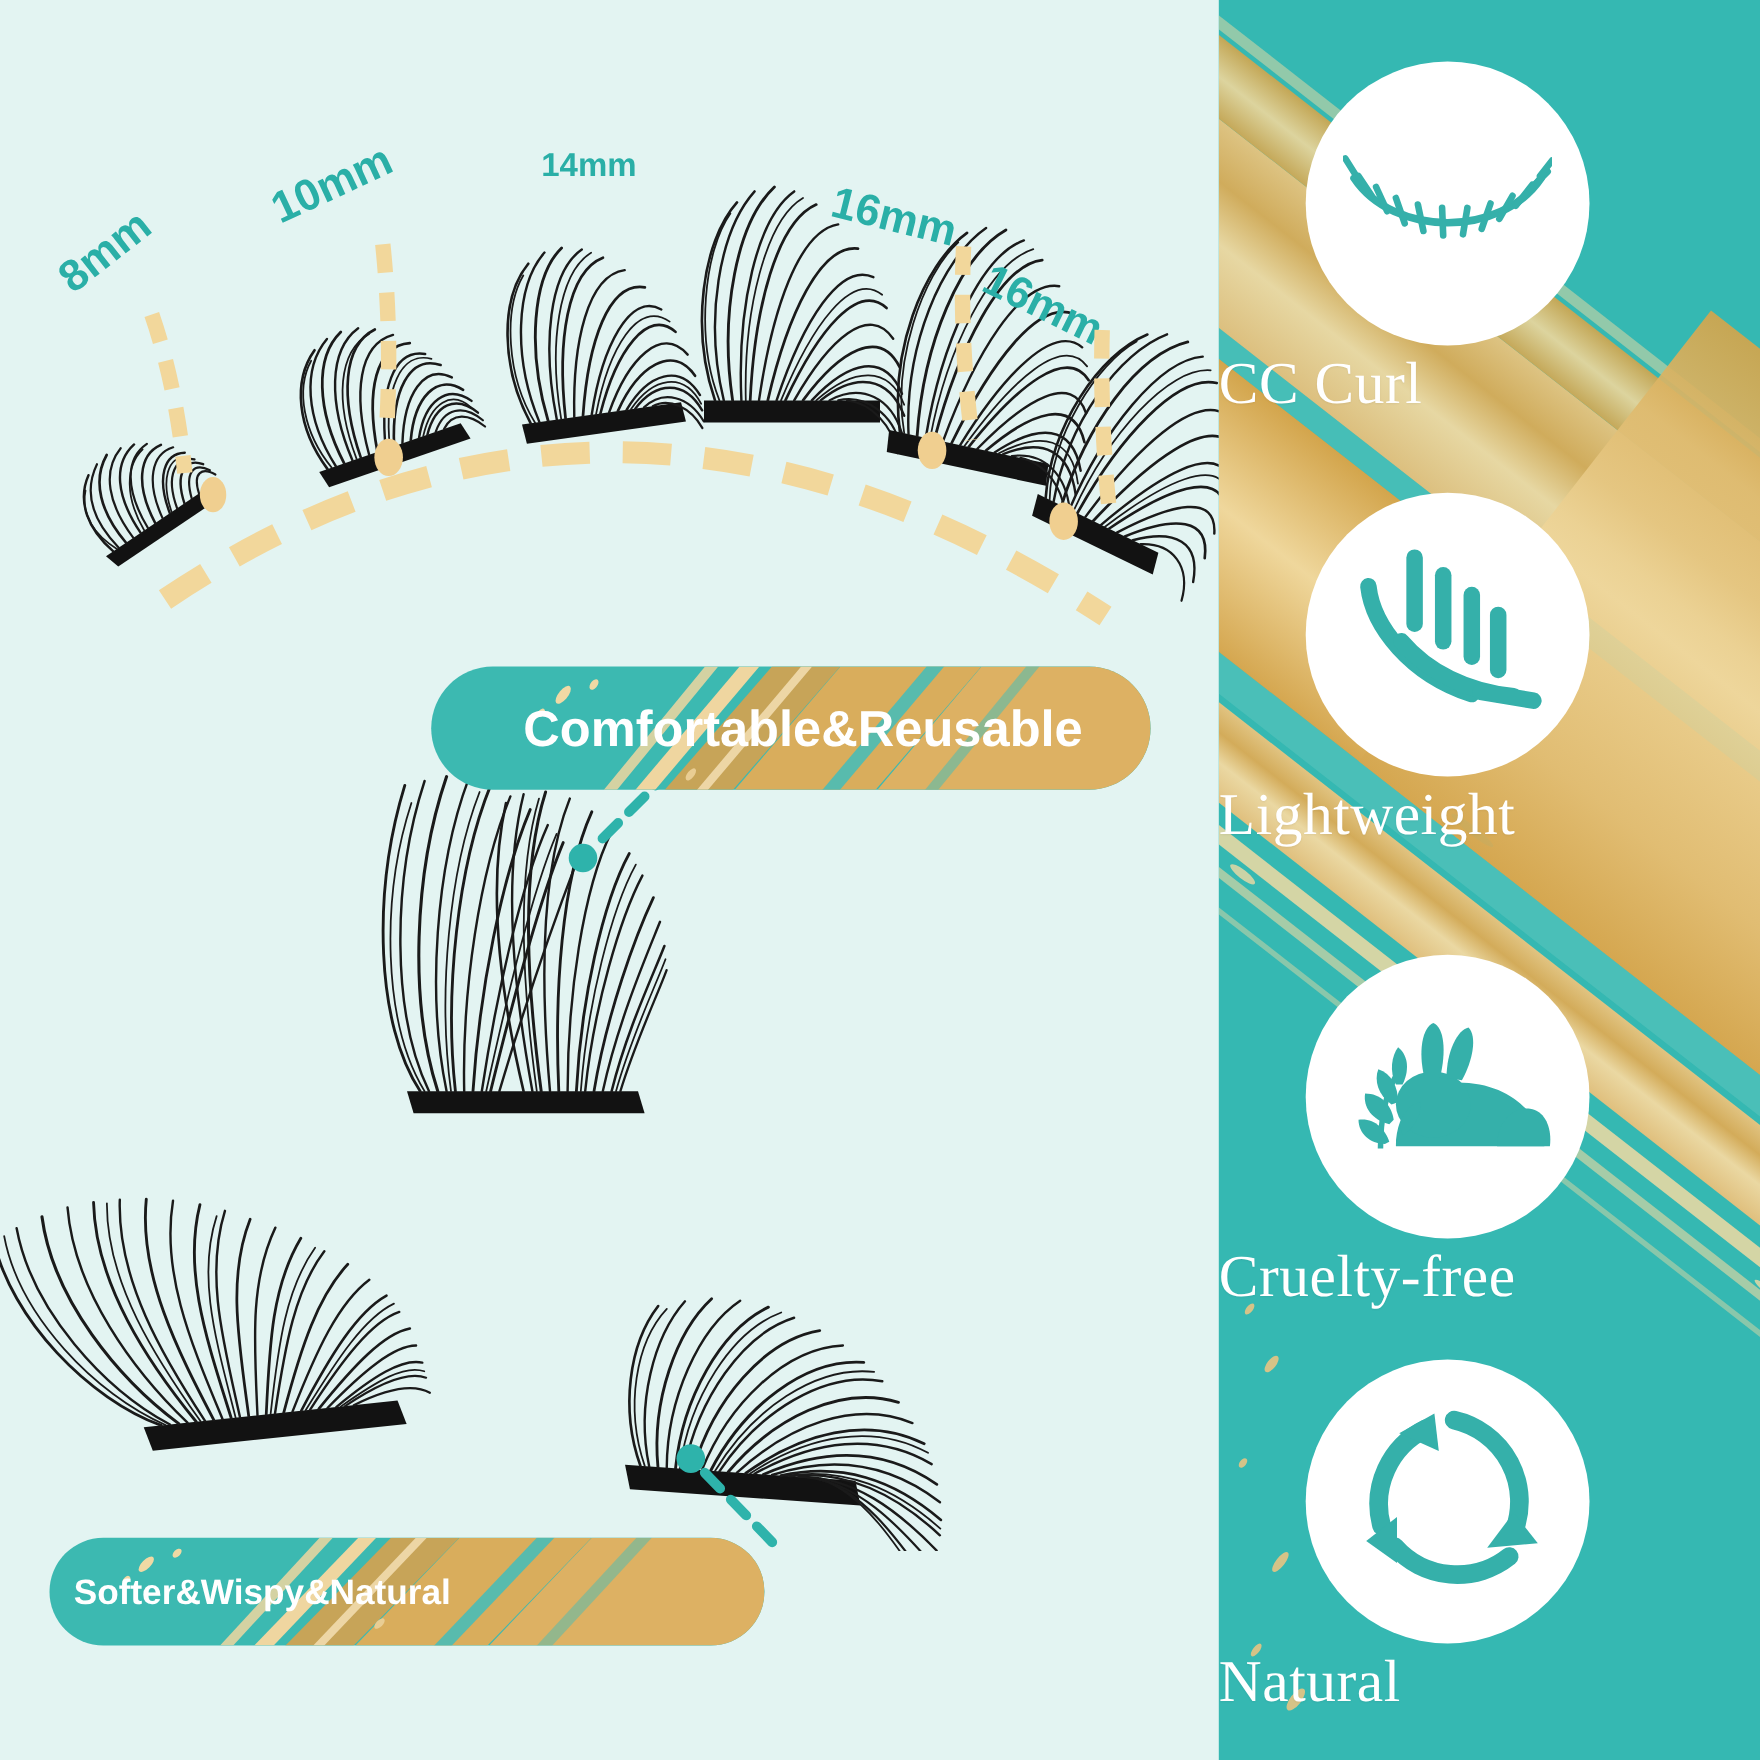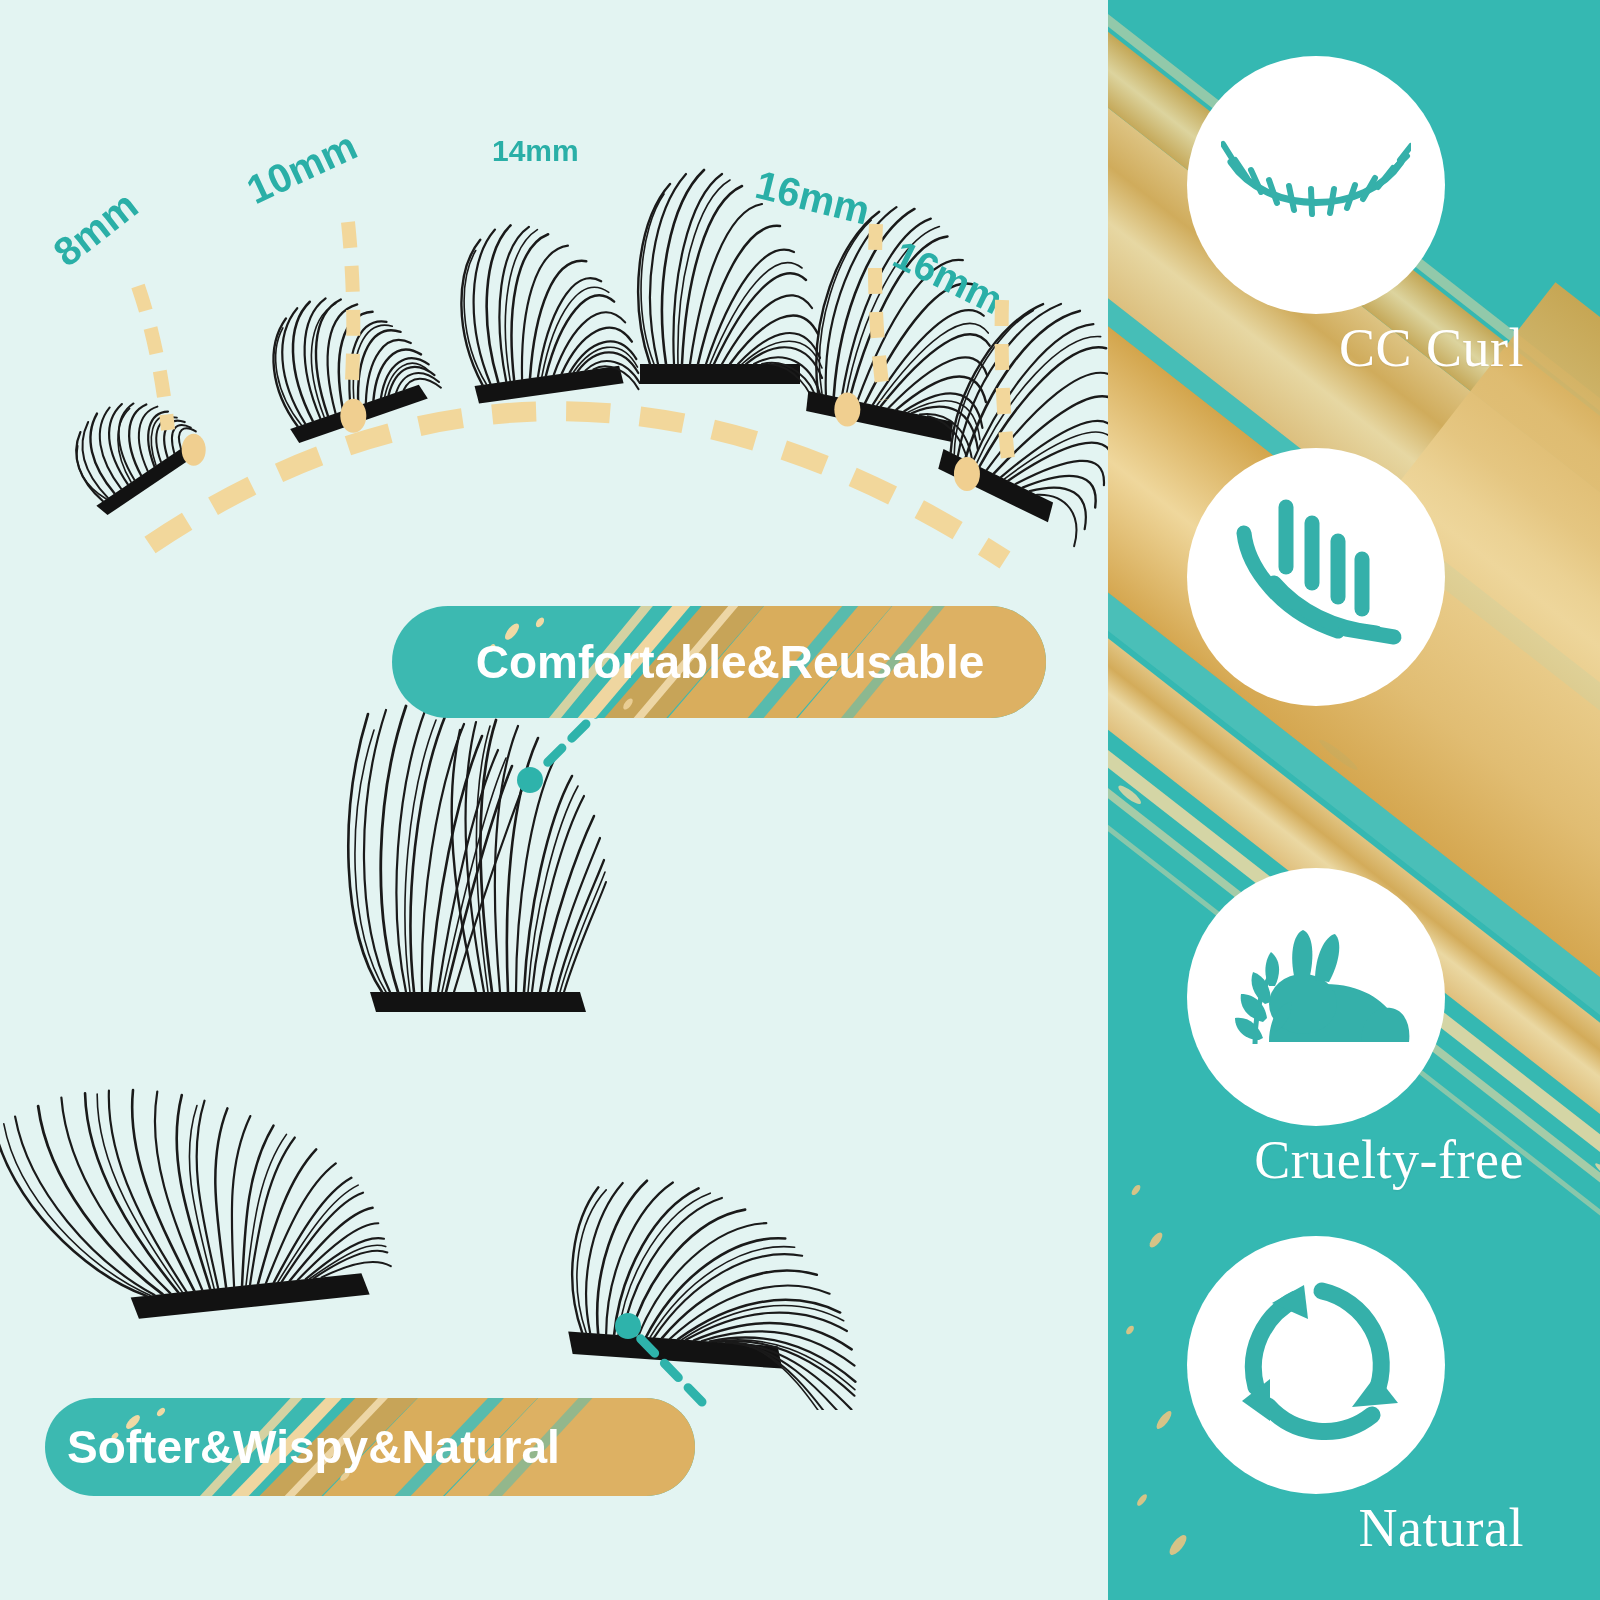--- a/index.html
+++ b/index.html
@@ -17,21 +17,21 @@
   }
   
   .right-panel{
     position:absolute;left:1108px;top:0;width:492px;height:1600px;
     background:#35b8b2;overflow:hidden;
   }
   .brush-layer{position:absolute;left:0;top:0;width:492px;height:1600px;}
 
   
   .feature{
-    position:absolute;width:416px;text-align:right;
+    position:absolute;width:416px;text-align:left;
   }
   .fcircle{
     width:258px;height:258px;border-radius:50%;
     background:#ffffff;margin:0 auto;
     display:flex;align-items:center;justify-content:center;
     position:relative;
   }
   .fcircle svg{display:block;}
   .flabel{
     margin-top:6px;
@@ -407,21 +407,21 @@
           <path d="M264 -20 L276 -20 L142 125 L130 125 Z" fill="#efd6a0" opacity="0.85"></path>
           <path d="M352 -20 L362 -20 L224 125 L214 125 Z" fill="#f1dcae" opacity="0.9"></path>
           <path d="M462 -20 L478 -20 L340 125 L324 125 Z" fill="#49bdb6" opacity="0.9"></path>
           <path d="M552 -20 L566 -20 L432 125 L418 125 Z" fill="#49bdb6" opacity="0.5"></path>
           <ellipse cx="88" cy="24" rx="9" ry="4" fill="#f0d9a4" transform="rotate(-45 88 24)"></ellipse>
           <ellipse cx="116" cy="14" rx="5" ry="3" fill="#f0d9a4" transform="rotate(-45 116 14)"></ellipse>
           <ellipse cx="70" cy="38" rx="4" ry="2.5" fill="#f0d9a4" transform="rotate(-45 70 38)"></ellipse>
           <ellipse cx="300" cy="78" rx="6" ry="3" fill="#e9cd93" transform="rotate(-45 300 78)"></ellipse>
         </g>
       </svg>
-      <span class="pill-text" style="font-size:46px;margin-left:22px;text-align:center;">Softer&amp;Wispy&amp;Natural</span>
+      <span class="pill-text" style="font-size:32px;margin-left:22px;text-align:center;">Softer&amp;Wispy&amp;Natural</span>
     </div>
   </div>
 
   <div class="right-panel">
 
     <svg class="brush-layer" viewBox="0 0 492 1600" preserveAspectRatio="none">
       <defs>
         <linearGradient id="gshine" x1="0" y1="0" x2="1" y2="0">
           <stop offset="0%" stop-color="#e5c07c"></stop>
           <stop offset="40%" stop-color="#f0d9a2"></stop>
@@ -509,20 +509,21 @@
             <path d="M18 36 C22 72 56 116 112 134"></path>
             <path d="M60 10 L60 70"></path>
             <path d="M86 26 L86 86"></path>
             <path d="M112 44 L112 100"></path>
             <path d="M136 62 L136 112"></path>
             <path d="M48 86 C72 114 108 132 150 136"></path>
             <path d="M120 132 L168 140"></path>
           </g>
         </svg>
       </div>
+      <div class="flabel">Lightweight</div>
     </div>
 
     <div class="feature" style="top:868px;">
       <div class="fcircle">
         <svg width="210" height="150" viewBox="0 0 210 150">
           <g fill="#35b0aa">
 
             <path d="M58 120 C58 88 80 62 114 62 C152 62 176 80 186 100
                      C193 113 193 120 193 120 Z"></path>
 

